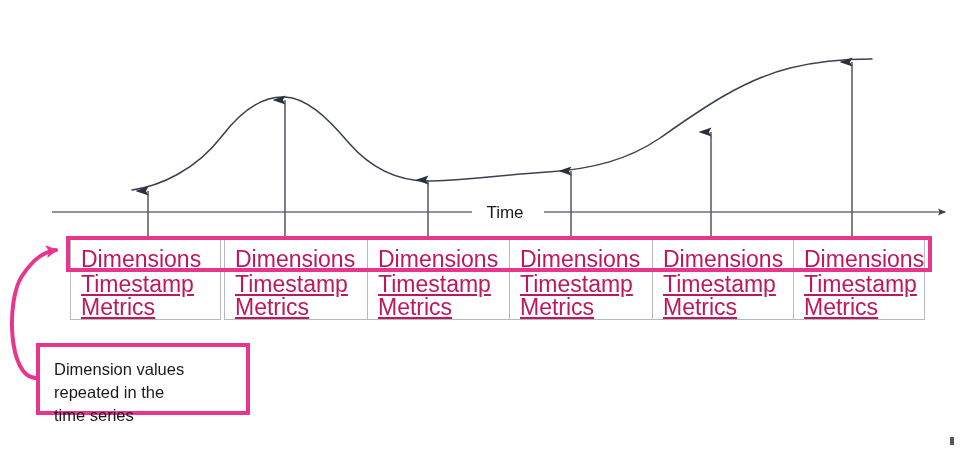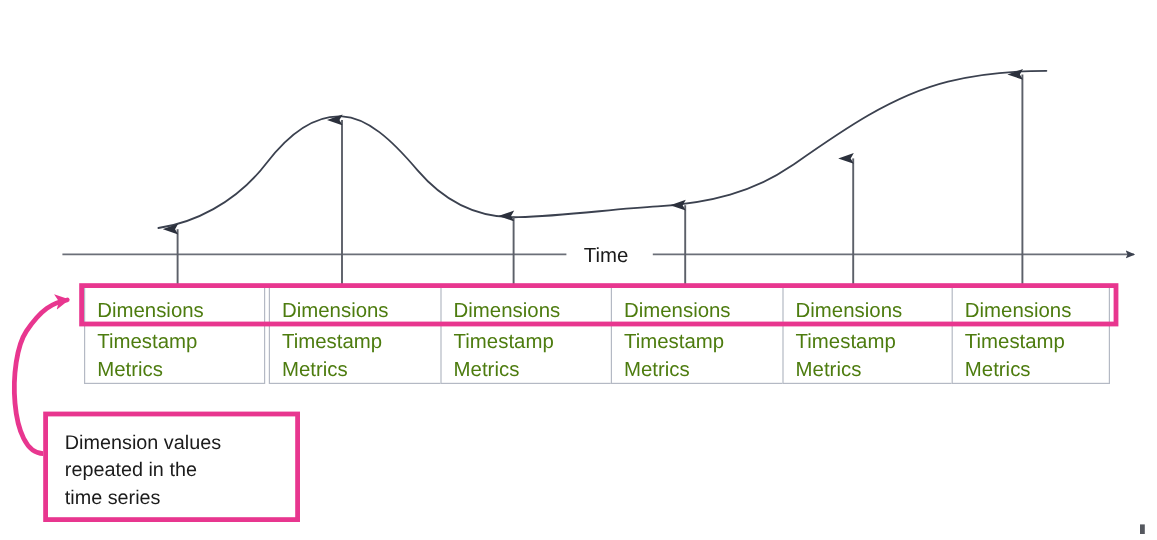--- a/index.html
+++ b/index.html
@@ -33,24 +33,25 @@
   }
   .record-box {
     position: absolute;
     box-sizing: border-box;
     background: #ffffff;
     border: 1px solid #b4b9c4;
     padding: 6px 0 0 10px;
   }
   .record-line {
     font-family: "Liberation Sans", sans-serif;
-    font-size: 17px;
+    font-size: 23px;
     line-height: 23px;
-    color: #4d7c0f;
+    color: #be185d;
     white-space: nowrap;
+    text-decoration: underline;
   }
   .record-line.dim-line {
     line-height: 28px;
   }
   #highlight-band {
     position: absolute;
     box-sizing: border-box;
     border: 4px solid #e8368f;
     background: transparent;
     pointer-events: none;
@@ -150,21 +151,21 @@
   </div>
 
   <div class="record-box" style="left:793px; top:238px; width:132px; height:82px;">
     <div class="record-line dim-line">Dimensions</div>
     <div class="record-line">Timestamp</div>
     <div class="record-line">Metrics</div>
   </div>
 
   <div id="highlight-band" style="left:66px; top:236px; width:866px; height:36px;"></div>
 
-  <div id="callout-box" style="left:36px; top:343px; width:214px; height:92px;">
+  <div id="callout-box" style="left:36px; top:343px; width:214px; height:72px;">
     <div id="callout-text">Dimension values
 repeated in the
 time series</div>
   </div>
 
   <div id="corner-tick" style="left:950px; top:437px;"></div>
 
 </div>
 
 </body></html>

